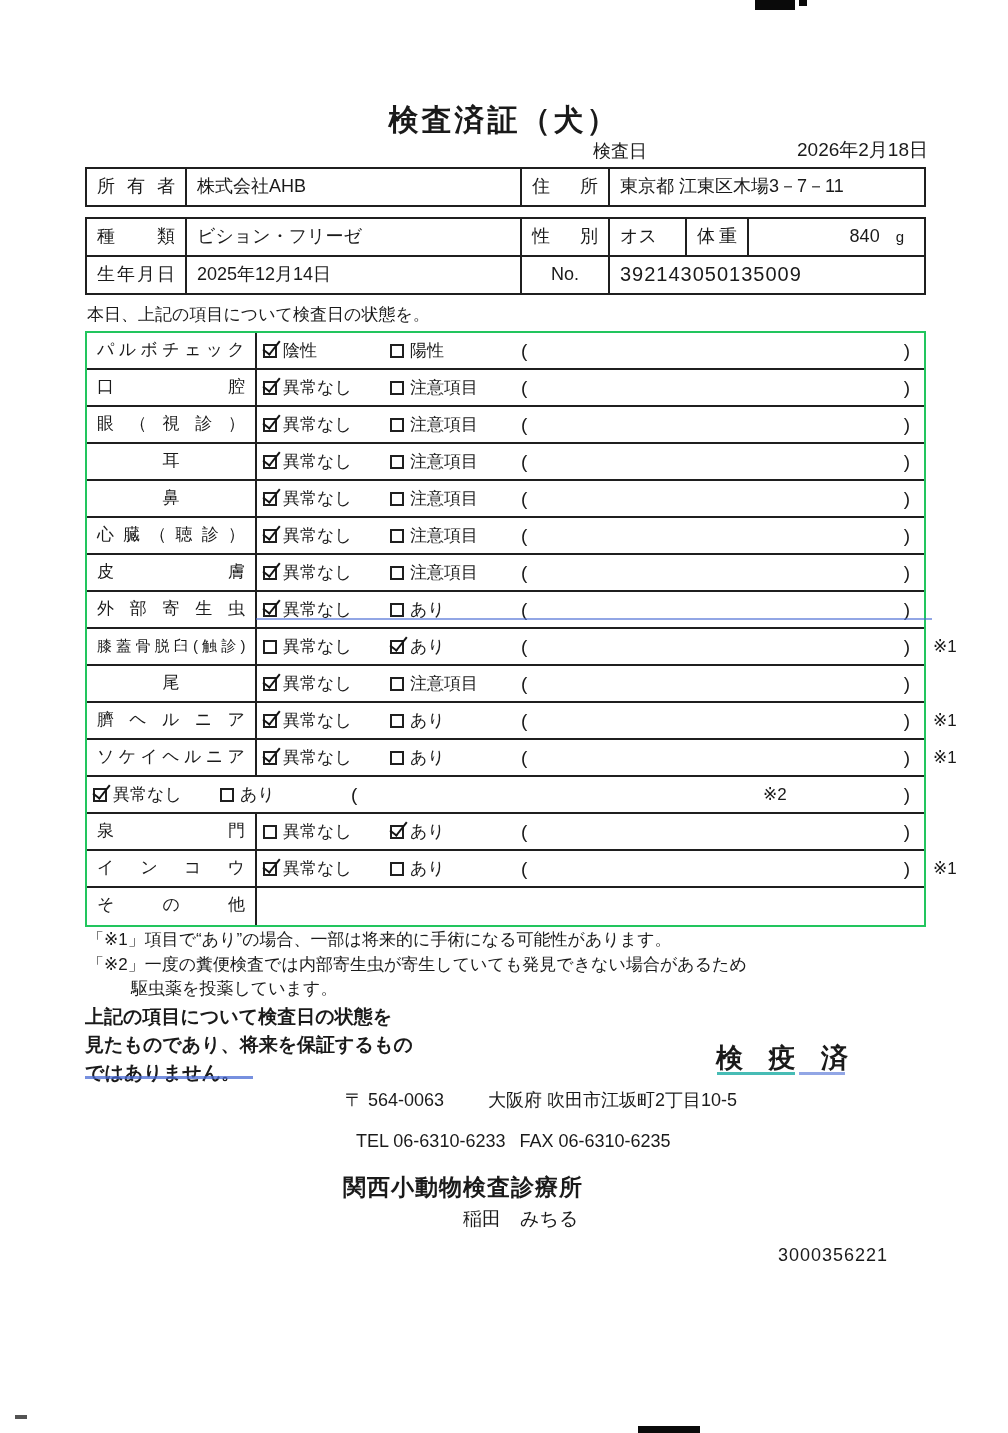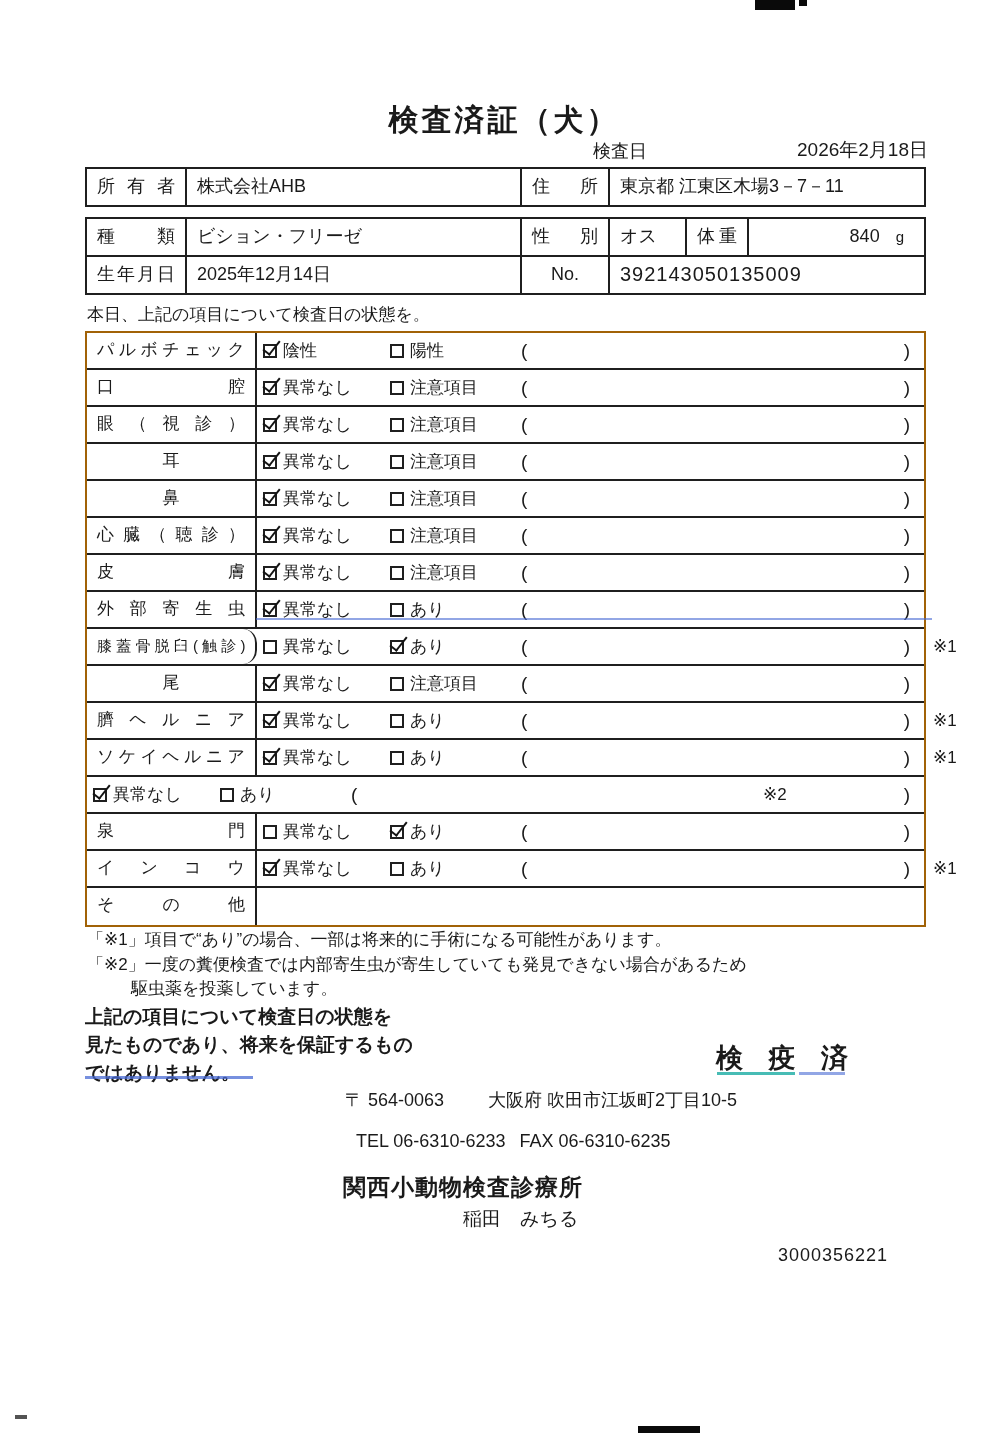--- a/index.html
+++ b/index.html
@@ -24,25 +24,25 @@
   .just { text-align:justify; text-align-last:justify; }
   .centered { text-align:center; text-align-last:center; }
   .w100 { width:100px; } .w335 { width:335px; } .w88 { width:88px; } .w92 { width:77px; } .w62 { width:62px; }
   .flexfill { flex:1; }
   .weight-cell { text-align:right; padding-right:20px; }
   .weight-unit { font-size:15px; margin-left:16px; }
   .no-value { font-size:20px; letter-spacing:1px;border-radius:18px; }
 
   .intro { position:absolute; top:303px; left:87px; font-size:17px; }
 
-  .ctable { position:absolute; top:331px; left:85px; width:841px; border:2px solid #a16207; box-sizing:border-box; }
+  .ctable { position:absolute; top:331px; left:85px; width:841px; border:2px solid #22c55e; box-sizing:border-box; }
   .crow { display:flex; height:37px; border-bottom:2px solid #1f1f1f; position:relative; box-sizing:border-box; }
   .crow:last-child { border-bottom:none; }
   .lbl { width:170px; box-sizing:border-box; border-right:2px solid #1f1f1f; font-size:17px; line-height:34px; padding:0 10px; white-space:nowrap; overflow:visible; }
-  .lbl.small { font-size:15px; letter-spacing:-0.5px;border-radius:14px; }
+  .lbl.small { font-size:15px; letter-spacing:-0.5px; }
   .cnt { position:relative; flex:1; }
   .opt { position:absolute; top:0; bottom:0; display:flex; align-items:center; font-size:17px; }
   .o1 { left:6px; } .o2 { left:133px; }
   .par { position:absolute; top:0; bottom:0; display:flex; align-items:center; font-size:19px; }
   .po { left:264px; } .pc { right:14px; }
   .note { position:absolute; left:676px; top:0; bottom:0; display:flex; align-items:center; font-size:17px; white-space:nowrap; }
 
   .cb { display:inline-block; width:14px; height:14px; border:2px solid #1f1f1f; box-sizing:border-box; margin-right:6px; position:relative; flex:none; }
   .cb.checked::after {
     content:""; position:absolute; left:2px; top:-9px; width:7px; height:16px;

